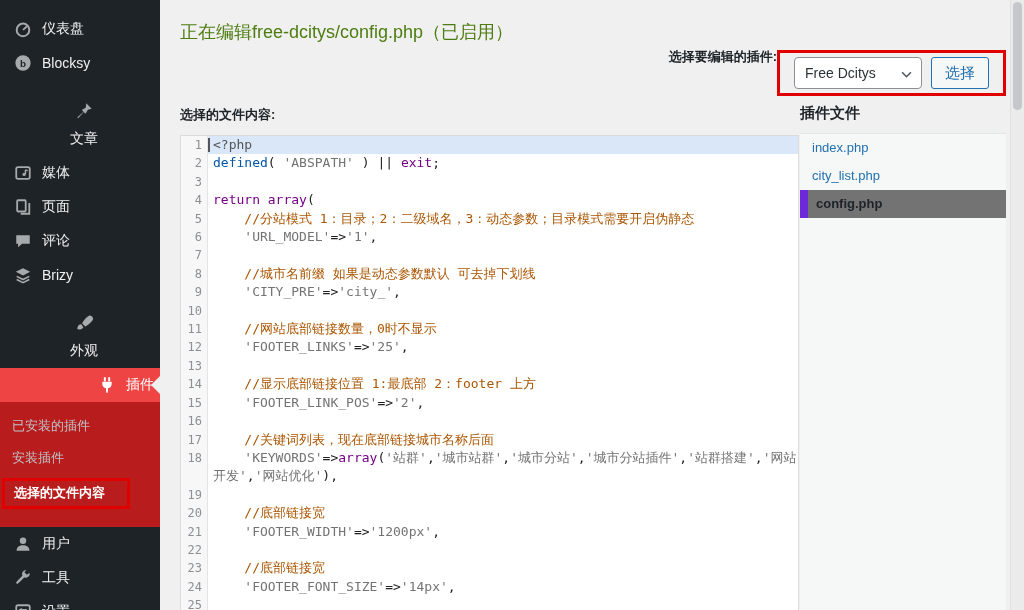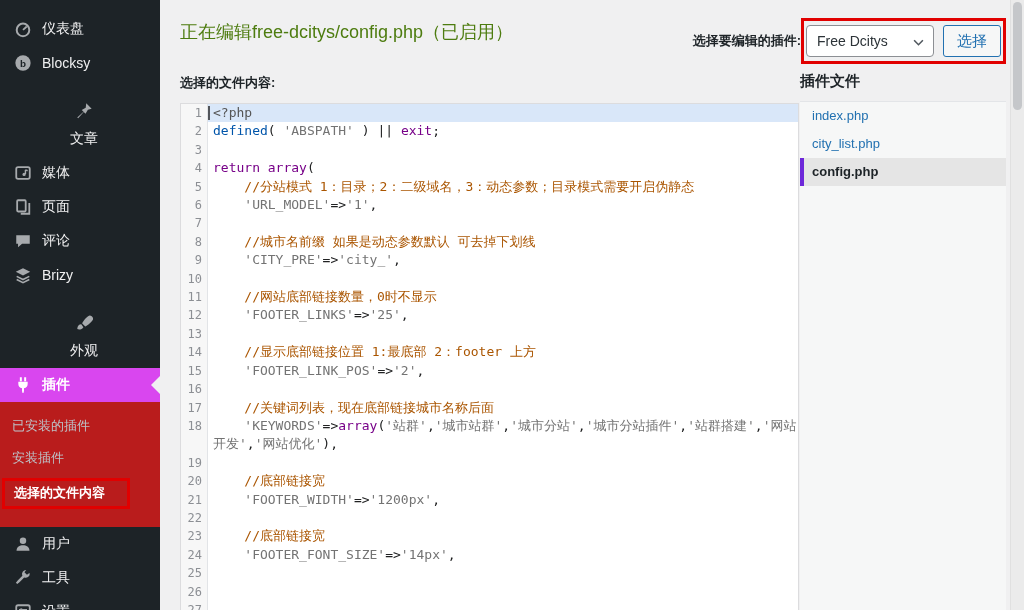--- a/index.html
+++ b/index.html
@@ -6,37 +6,37 @@
   html,body { width:1024px; height:610px; overflow:hidden; }
   body { font-family:"Liberation Sans", sans-serif; background:#f0f0f1; color:#1d2327; }
   .app { display:flex; width:1024px; height:610px; position:relative; }
 
   
   .sidebar { width:160px; flex:none; background:#1d2327; padding-top:12px; font-size:14px; }
   .menu-item { display:flex; align-items:center; gap:10px; padding:8px 6px 8px 14px; color:#f0f0f1; position:relative; cursor:pointer; }
   .menu-item.gap { margin-top:14px;flex-direction:column; }
   .menu-item .mi-icon { width:18px; height:18px; flex:none; color:#a7aaad; display:inline-flex; }
   .menu-item .mi-icon svg { width:18px; height:18px; }
-  .menu-item.active { background:#d946ef; color:#fff; font-weight:700; }
+  .menu-item.active { background:#ef4444; color:#fff; font-weight:400;justify-content:flex-end; }
   .menu-item.active .mi-icon { color:#fff; }
   .menu-item.active::after { content:""; position:absolute; right:0; top:50%; transform:translateY(-50%);
       border:9px solid transparent; border-right-color:#f0f0f1; }
   .submenu { background:#b91c1c; padding:8px 0 14px; }
   .submenu-item { padding:7px 8px 7px 12px; font-size:13px; color:#bdc1c6; cursor:pointer; }
   .submenu-item.active { color:#fff; font-weight:700; }
   .submenu-item.annotated { padding:4px 4px 4px 2px; }
   .submenu-item.annotated .annot-wrap { display:inline-block; border:3px solid #e10000; padding:3px 22px 4px 9px; }
 
   
   .content { flex:1; padding:22px 18px 0 20px; min-width:0; }
   .topbar-row { display:flex; align-items:flex-start; }
   h1.page-title { font-size:18px; font-weight:400; color:#4d7c0f; line-height:1.2; }
   .controls { margin-left:auto; display:flex; align-items:center; margin-top:-4px; }
   .select-label { font-size:13px; font-weight:700; white-space:nowrap; }
-  .annot-box { border:3px solid #e10000; padding:4px 2px; display:flex; align-items:center; gap:9px; }
+  .annot-box { border:3px solid #e10000; padding:4px 14px; display:flex; align-items:center; gap:9px;margin-top:32px; }
   .plugin-select { width:128px; height:32px; background:#fff; border:1px solid #8c8f94; border-radius:4px;
       display:flex; align-items:center; justify-content:space-between; padding:0 9px 0 10px; font-size:14px; color:#2c3338; cursor:pointer; }
   .plugin-select svg { width:11px; height:7px; }
   .choose-btn { height:32px; padding:0 13px; background:#f6f7f7; border:1px solid #2271b1; border-radius:3px;
       color:#2271b1; font-size:15px; cursor:pointer; font-family:inherit; }
 
   .main-row { display:flex; margin-top:4px; align-items:stretch; }
   .editor-col { flex:1; min-width:0; }
   .content-label { font-size:13px; font-weight:700; margin:6px 0 11px; }
 
@@ -48,21 +48,21 @@
   .cm-code { flex:1; min-width:0; padding-left:5px; white-space:pre-wrap; word-break:break-all; color:#202122; }
   .cm-row.active .cm-code { background:#d9e7f9; position:relative; }
   .cm-row.active .cm-code::before { content:""; position:absolute; left:0; top:2px; bottom:2px; width:2px; background:#52555a; }
   .tm{color:#555;} .tk{color:#708;} .ts{color:#737373;} .tc{color:#a50;} .td{color:#05a;} .tp{color:#202122;}
 
   
   .files-col { width:206px; flex:none; margin-left:1px; display:flex; flex-direction:column; }
   .files-heading { font-size:15px; font-weight:700; margin:4px 0 10px; color:#1d2327; }
   .file-list { list-style:none; background:#f6f7f7; border-top:1px solid #e3e5e8; flex:1; padding-bottom:10px; }
   .file-item { padding:6px 12px 7px; font-size:13px; color:#2271b1; cursor:pointer; }
-  .file-item.active { background:#e5e5e5; border-left:4px solid #6d28d9; padding-left:8px; color:#1d2327; font-weight:700; cursor:default; }
+  .file-item.active { background:#737373; border-left:8px solid #6d28d9; padding-left:8px; color:#1d2327; font-weight:700; cursor:default; }
 
   
   .scrollbar { position:absolute; right:0; top:0; width:14px; height:610px; background:#ebebeb; border-left:1px solid #e0e0e0; }
   .scrollbar .thumb { position:absolute; top:2px; left:2px; width:9px; height:108px; background:#c5c7ca; border-radius:5px; }
 </style>
 </head>
 <body>
 
 <div class="app">
 

